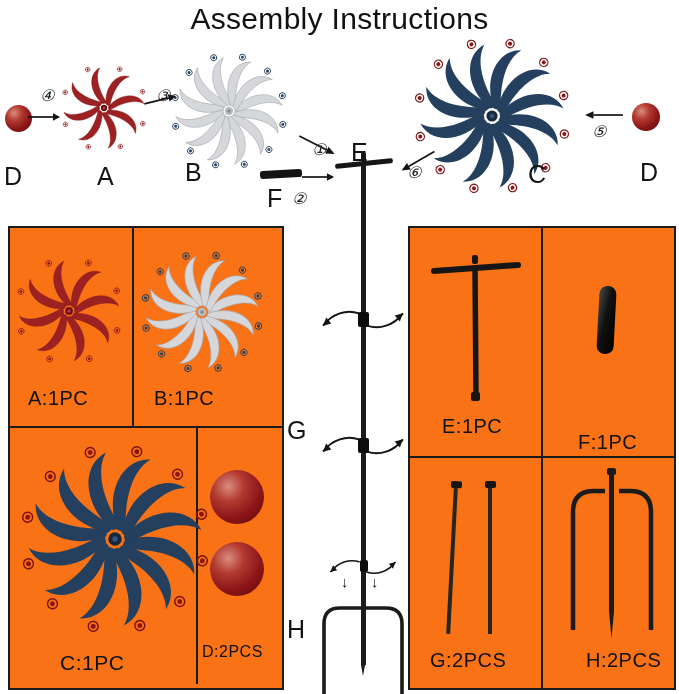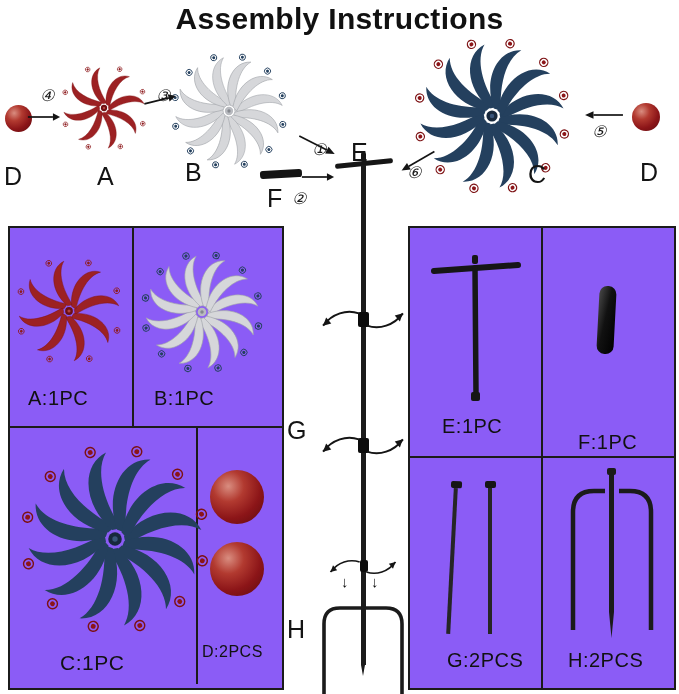--- a/index.html
+++ b/index.html
@@ -1,26 +1,26 @@
 <!DOCTYPE html>
 <html><head>
 <meta charset="utf-8">
 <style>
   html,body{margin:0;padding:0;background:#fff}
   #canvas{position:relative;width:679px;height:694px;background:#fff;overflow:hidden;
           font-family:"Liberation Sans",sans-serif;color:#141414}
   .abs{position:absolute}
   .title{position:absolute;left:0;top:2px;width:100%;margin:0;text-align:center;
-         font-size:30px;font-weight:700;letter-spacing:.3px;color:#111}
+         font-size:30px;font-weight:400;letter-spacing:.3px;color:#111}
   .letter{position:absolute;font-size:25px;line-height:1;color:#141414}
   .step{position:absolute;font-family:"DejaVu Serif",serif;font-style:italic;
         font-size:16px;line-height:1;color:#1a1a1a}
   .ball{position:absolute;border-radius:50%;
         background:radial-gradient(circle at 34% 30%,#d98d80 0%,#b23a30 30%,#8c1518 62%,#5c0a0d 100%)}
-  .pbox{position:absolute;border:2px solid #1b1b1b;background:#8b5cf6}
+  .pbox{position:absolute;border:2px solid #1b1b1b;background:#f97316}
   .div-line{position:absolute;background:#1b1b1b}
   .plabel{position:absolute;font-size:20px;letter-spacing:.5px;color:#111;line-height:1;white-space:nowrap}
   .rod{position:absolute;width:4px;background:#262626}
   .rod::before{content:"";position:absolute;top:-7px;left:-3.5px;width:11px;height:7px;
                border-radius:2px;background:#161616}
   .tube{position:absolute;border-radius:8px;
         background:linear-gradient(100deg,#4a4a4a,#111 45%,#000)}
   .tbar{position:absolute;background:#161616;border-radius:2px}
   .pole{position:absolute;background:#1b1b1b}
   .collar{position:absolute;background:#0c0c0c;border-radius:2px}
@@ -269,17 +269,17 @@
     <svg class="abs" style="left:146px;top:238px" width="112" height="178" viewBox="0 0 112 178">
       <rect x="51" y="2" width="9" height="7" rx="2" fill="#1b1b1b"></rect>
       <rect x="53" y="8" width="5" height="138" fill="#1b1b1b"></rect>
       <path d="M 53 146 L 55.5 172 L 58 146 Z" fill="#1b1b1b"></path>
       <path d="M 17 164 V 46 Q 17 25 38 25 L 49 25" stroke="#1b1b1b" stroke-width="4.5" fill="none"></path>
       <path d="M 95 164 V 46 Q 95 25 74 25 L 63 25" stroke="#1b1b1b" stroke-width="4.5" fill="none"></path>
     </svg>
 
     <div class="plabel" style="left:32px;top:188px">E:1PC</div>
     <div class="plabel" style="left:168px;top:204px">F:1PC</div>
-    <div class="plabel" style="left:37px;top:422px">G:2PCS</div>
-    <div class="plabel" style="left:158px;top:422px">H:2PCS</div>
+    <div class="plabel" style="left:20px;top:422px">G:2PCS</div>
+    <div class="plabel" style="left:176px;top:422px">H:2PCS</div>
   </div>
 
 </div>
 
 </body></html>

